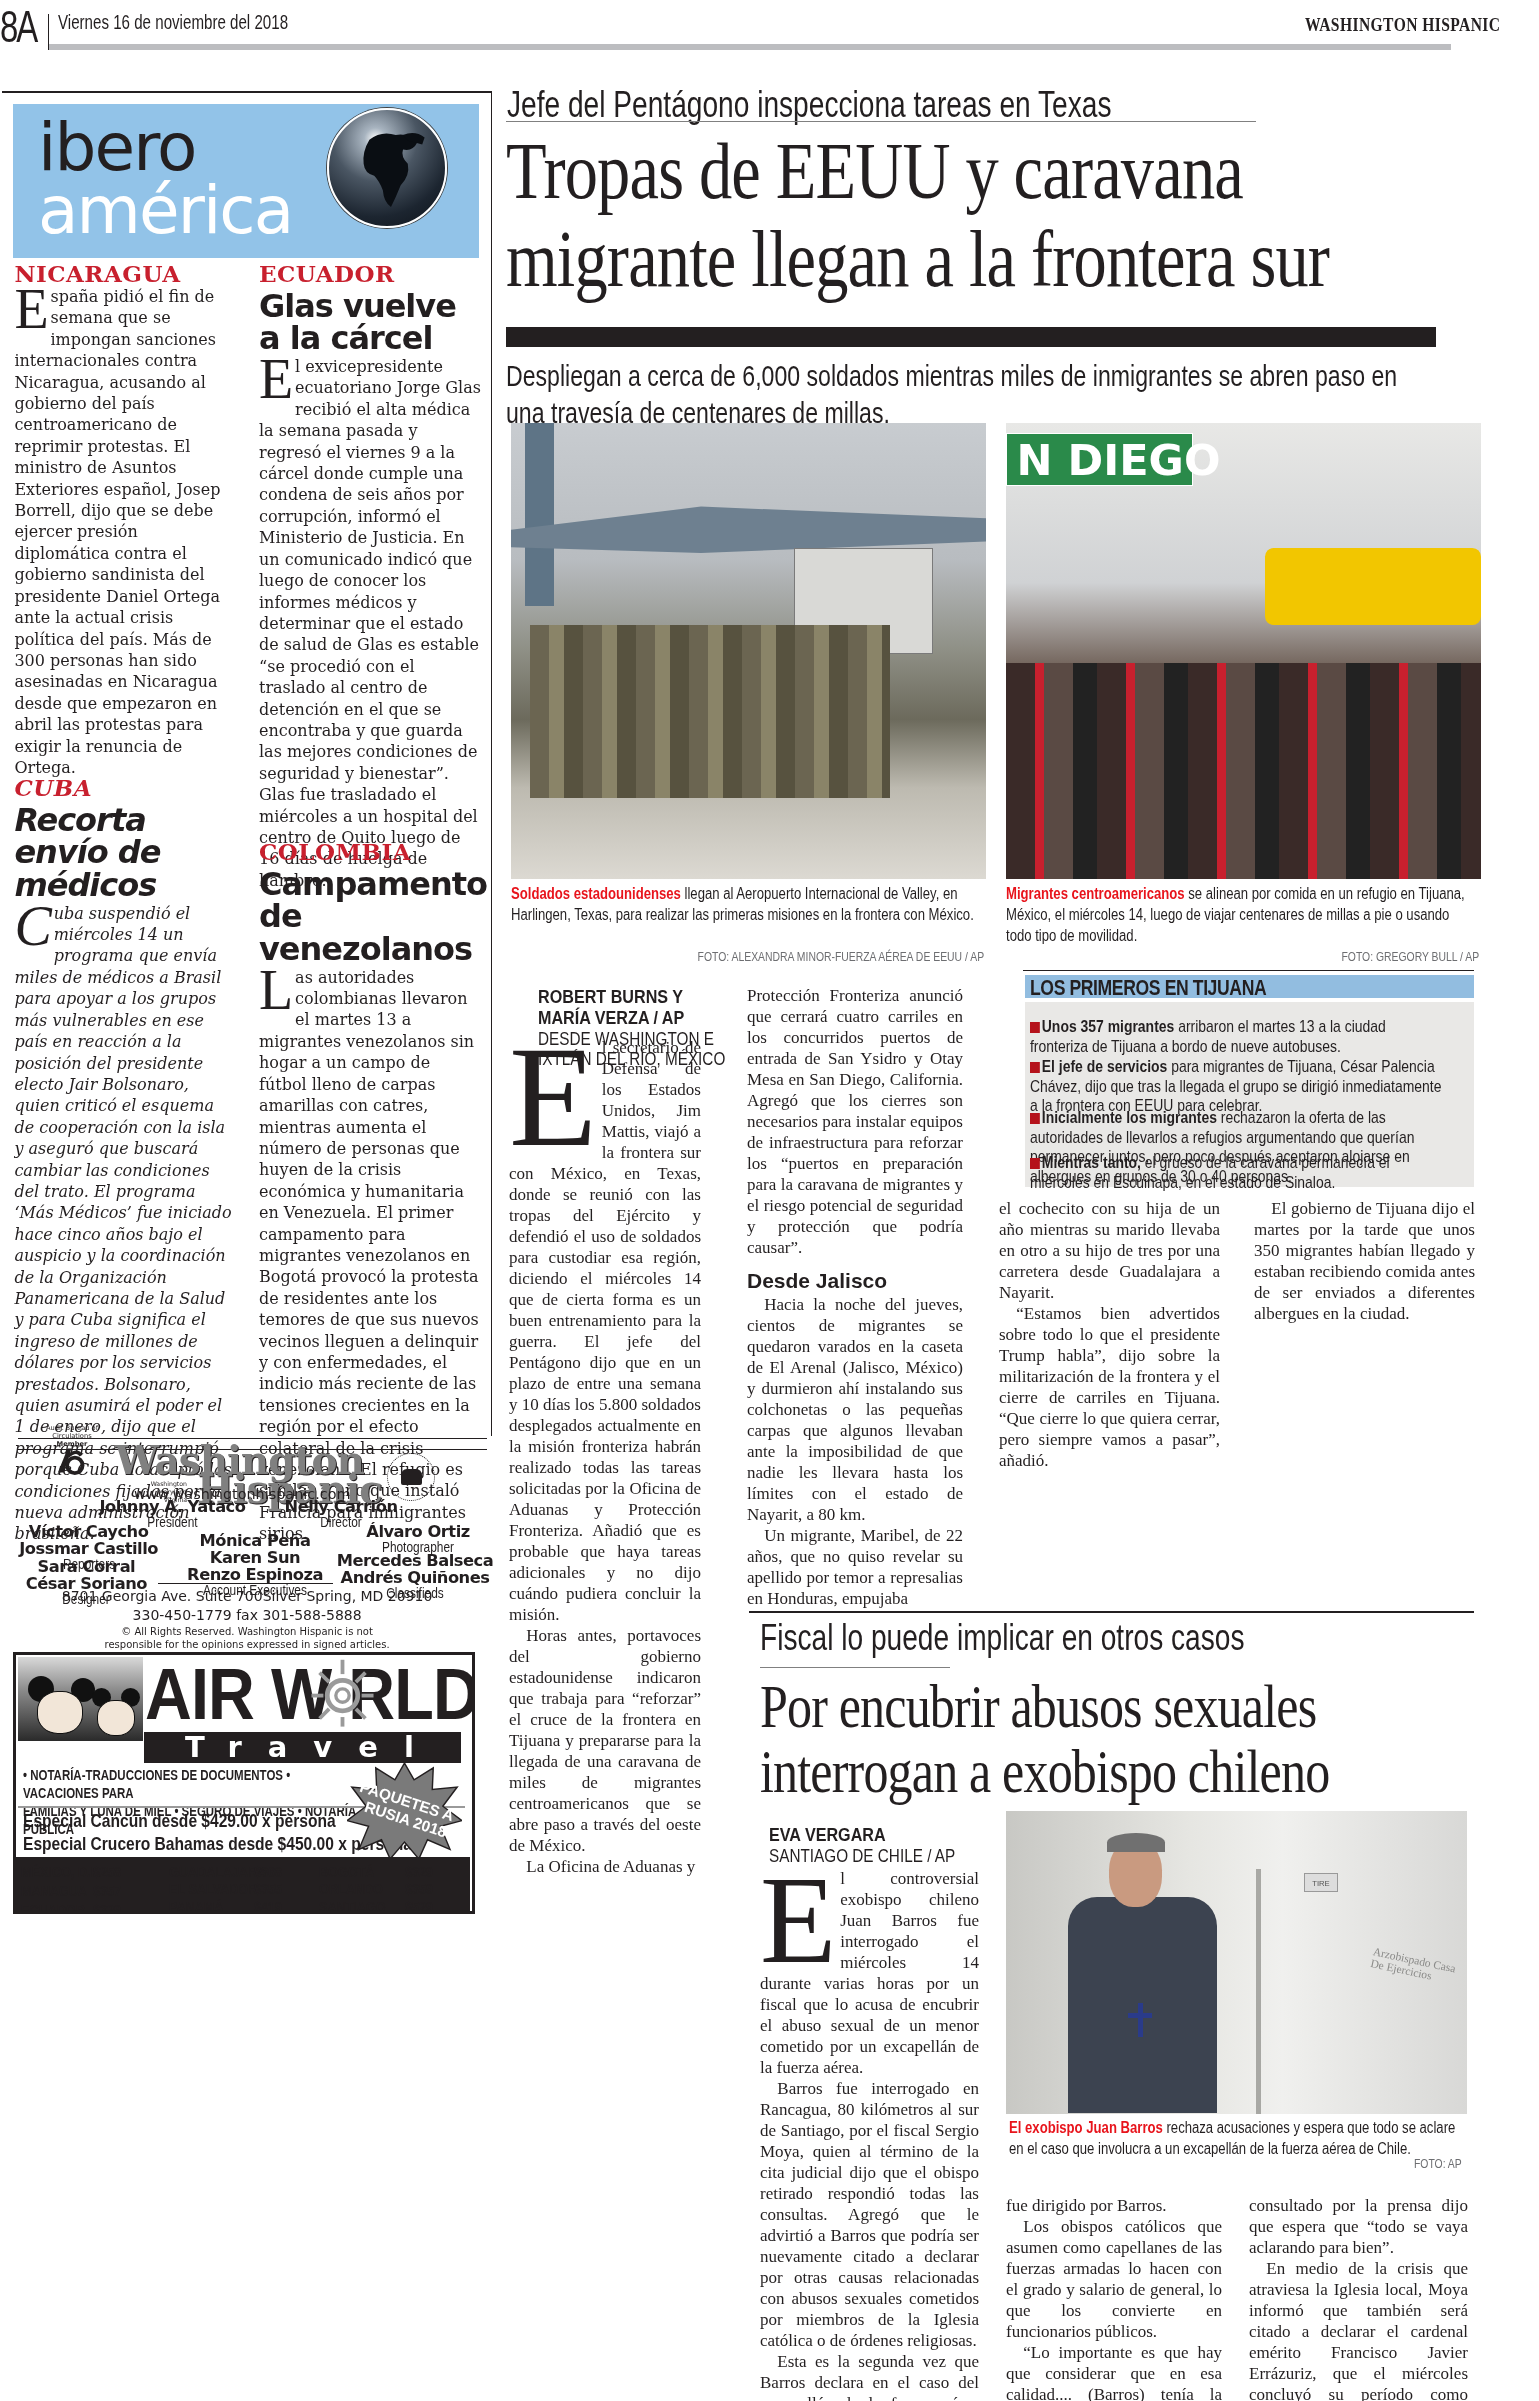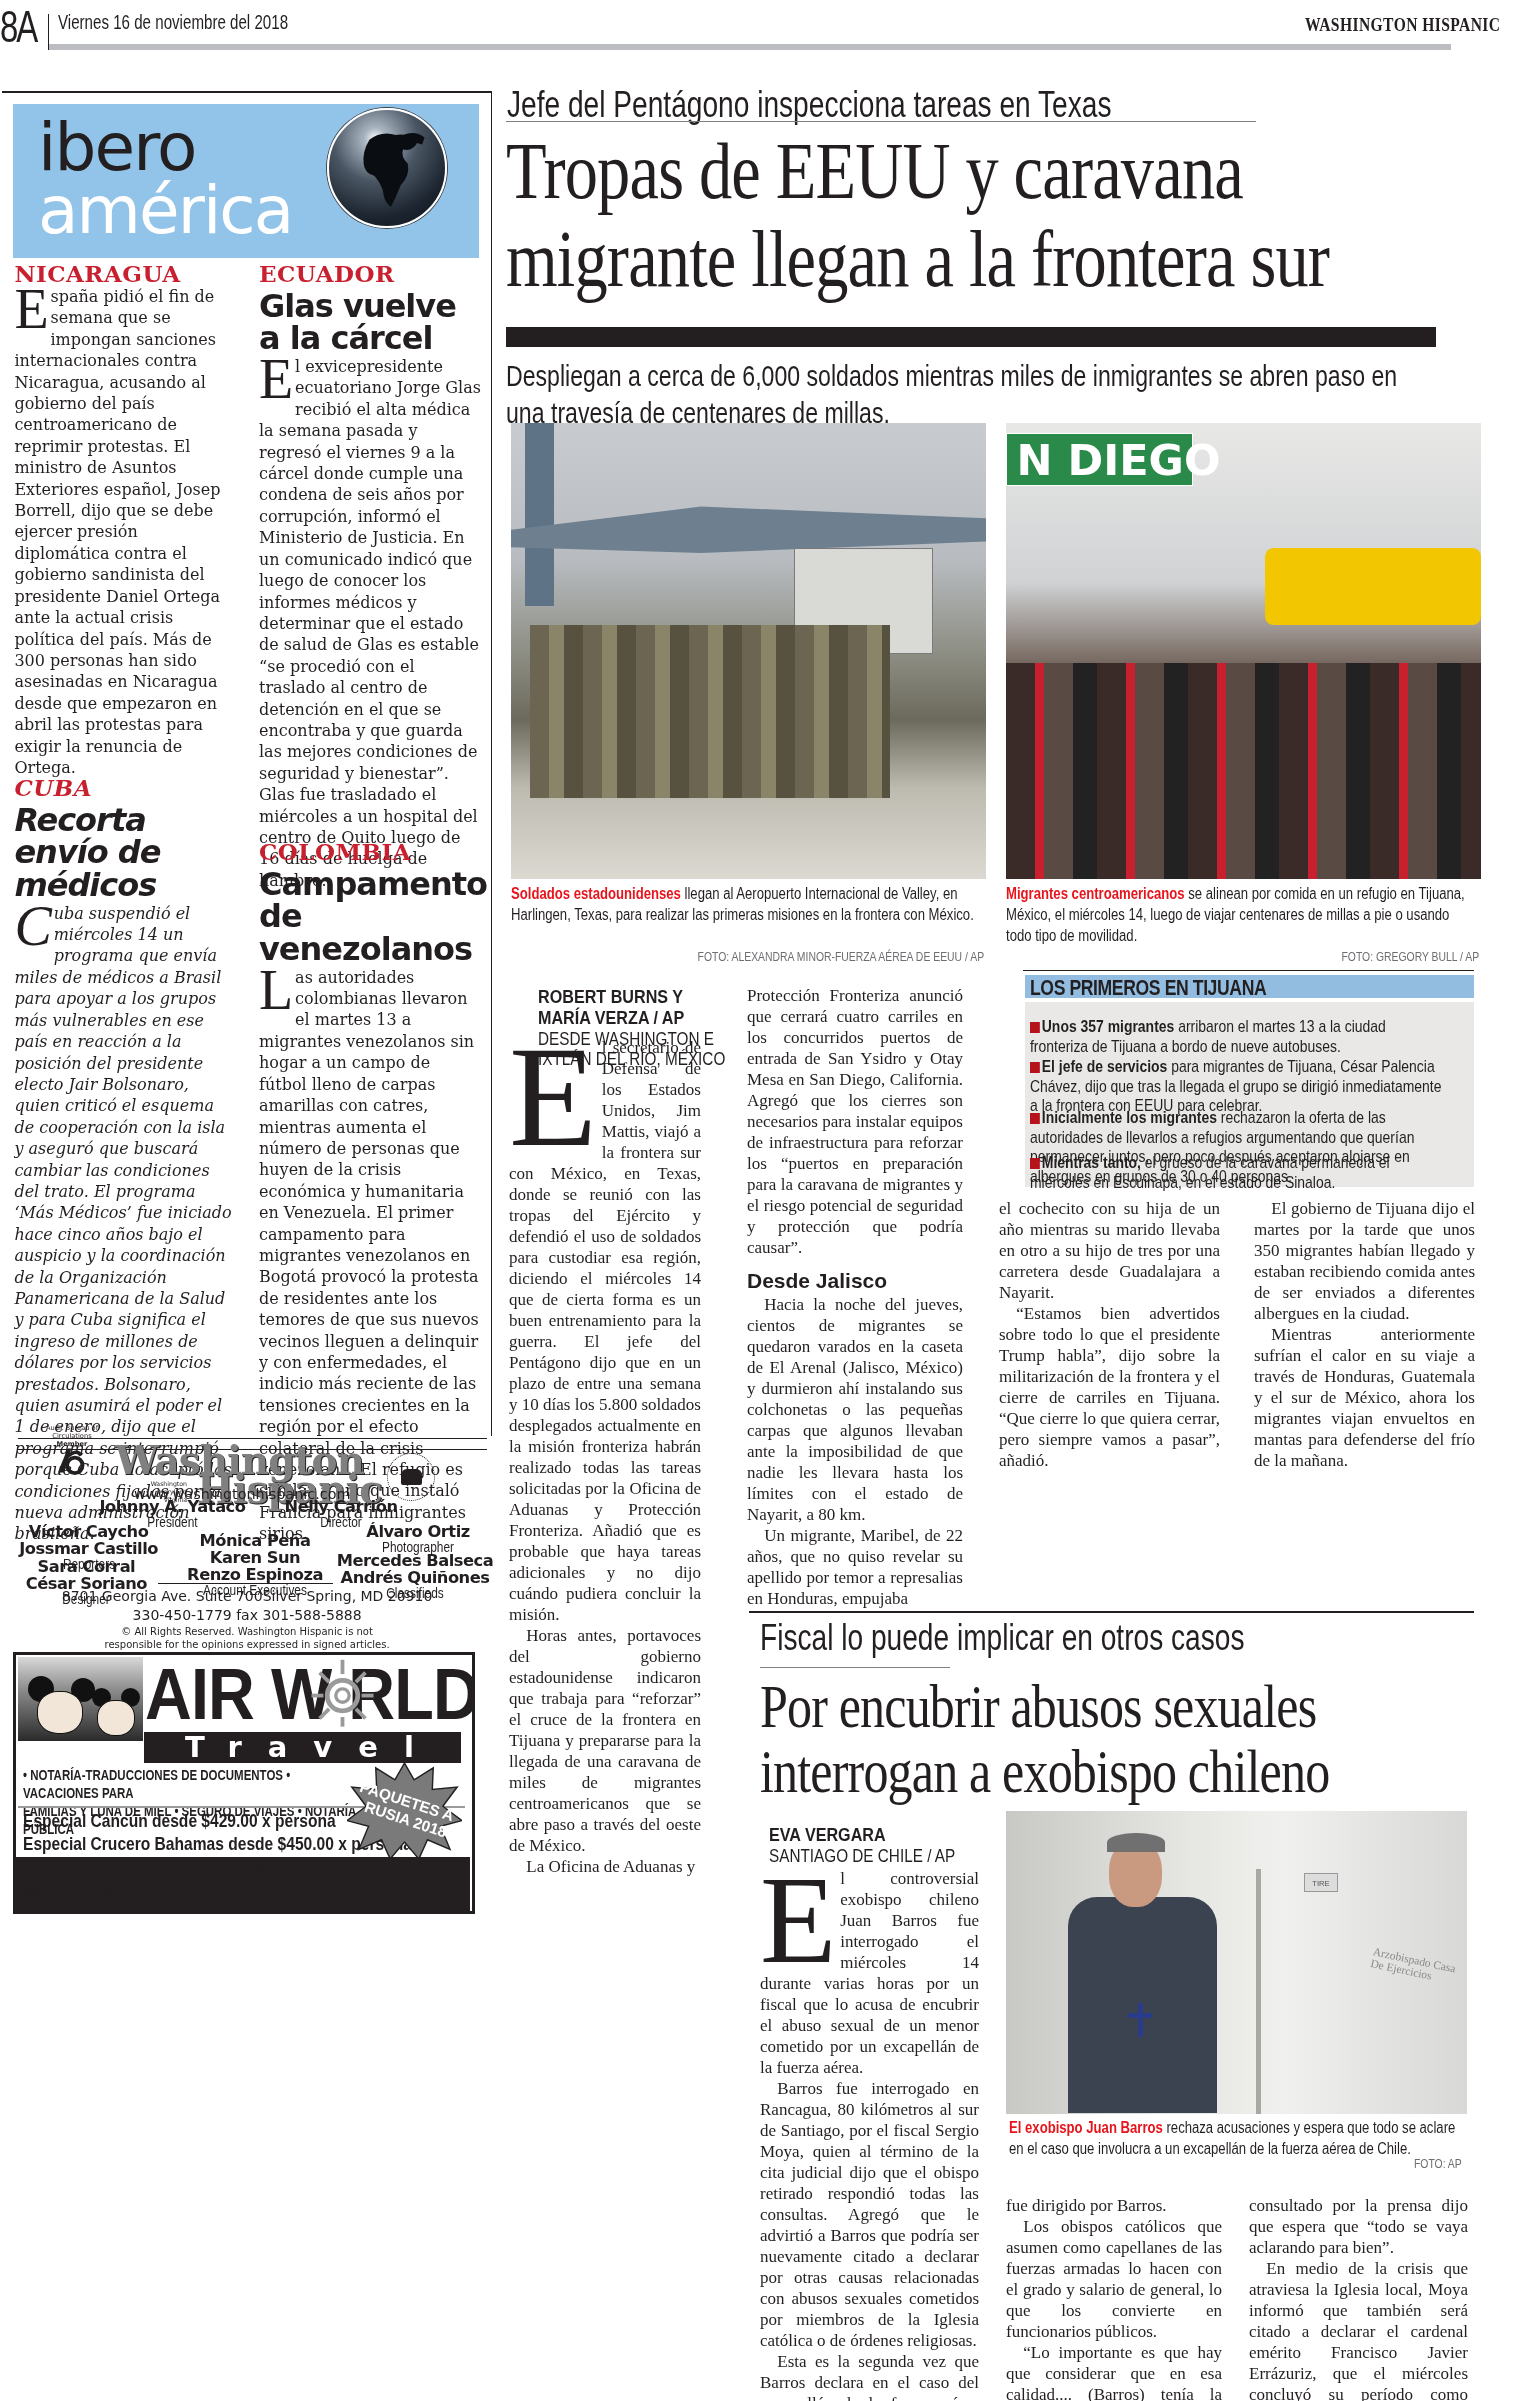--- a/index.html
+++ b/index.html
@@ -310,21 +310,20 @@
 <div class="tij-item" style="top:1057px;"><span class="tij-sq"></span><b>El jefe de servicios</b><span> para migrantes de Tijuana, César Palencia Chávez, dijo que tras la llegada el grupo se dirigió inmediatamente a la frontera con EEUU para celebrar.</span></div>
 <div class="tij-item" style="top:1108px;"><span class="tij-sq"></span><b>Inicialmente los migrantes</b><span> rechazaron la oferta de las autoridades de llevarlos a refugios argumentando que querían permanecer juntos, pero poco después aceptaron alojarse en albergues en grupos de 30 o 40 personas.</span></div>
 <div class="tij-item" style="top:1153px;"><span class="tij-sq"></span><b>Mientras tanto,</b><span> el grueso de la caravana permanecía el miércoles en Escuinapa, en el estado de Sinaloa.</span></div>
 
 <div class="body-col" style="left:999px; top:1198px; width:221px;">
   <p class="noindent">el cochecito con su hija de un año mientras su marido llevaba en otro a su hijo de tres por una carretera desde Guadalajara a Nayarit.</p>
   <p>“Estamos bien advertidos sobre todo lo que el presidente Trump habla”, dijo sobre la militarización de la frontera y el cierre de carriles en Tijuana. “Que cierre lo que quiera cerrar, pero siempre vamos a pasar”, añadió.</p>
 </div>
 <div class="body-col" style="left:1254px; top:1198px; width:221px;">
   <p>El gobierno de Tijuana dijo el martes por la tarde que unos 350 migrantes habían llegado y estaban recibiendo comida antes de ser enviados a diferentes albergues en la ciudad.</p>
-  <p>Mientras anteriormente sufrían el calor en su viaje a través de Honduras, Guatemala y el sur de México, ahora los migrantes viajan envueltos en mantas para defenderse del frío de la mañana.</p>
 </div>
 
 <div class="abs section-rule" style="left:749px; top:1611px; width:725px; height:2.4px;"></div>
 
 <div class="abs kicker-gray" style="left:760px; top:1619px;">Fiscal lo puede implicar en otros casos</div>
 <div class="abs kicker-rule" style="left:760px; top:1667px; width:190px;"></div>
 <div class="abs headline" style="left:760px; top:1676px; font-size:61px;">Por encubrir abusos sexuales</div>
 <div class="abs headline" style="left:760px; top:1741px; font-size:61px;">interrogan a exobispo chileno</div>
 
 <div class="abs" style="left:769px; top:1825px;">

